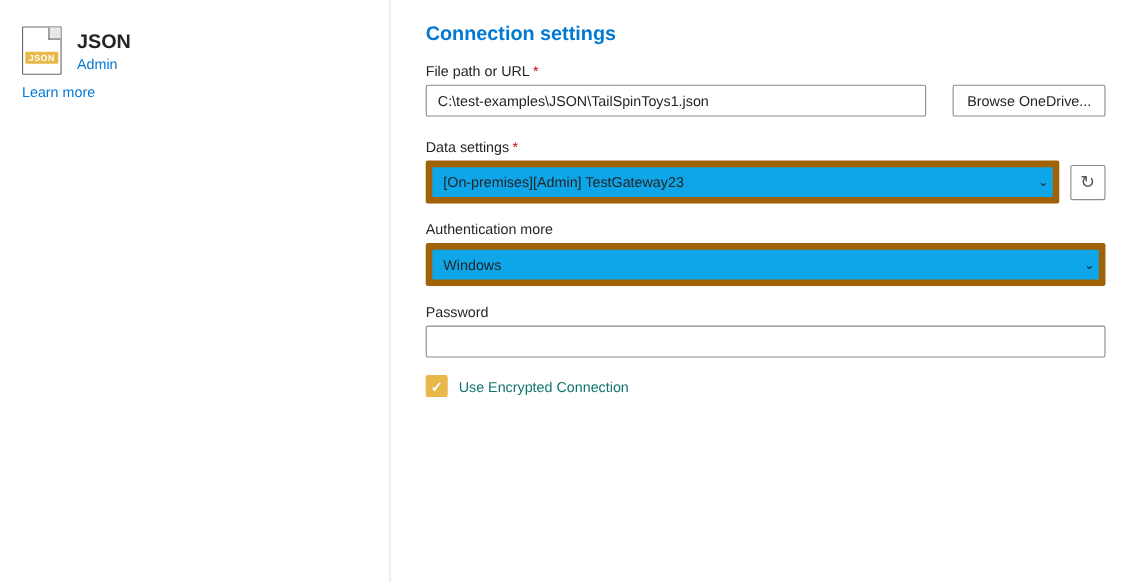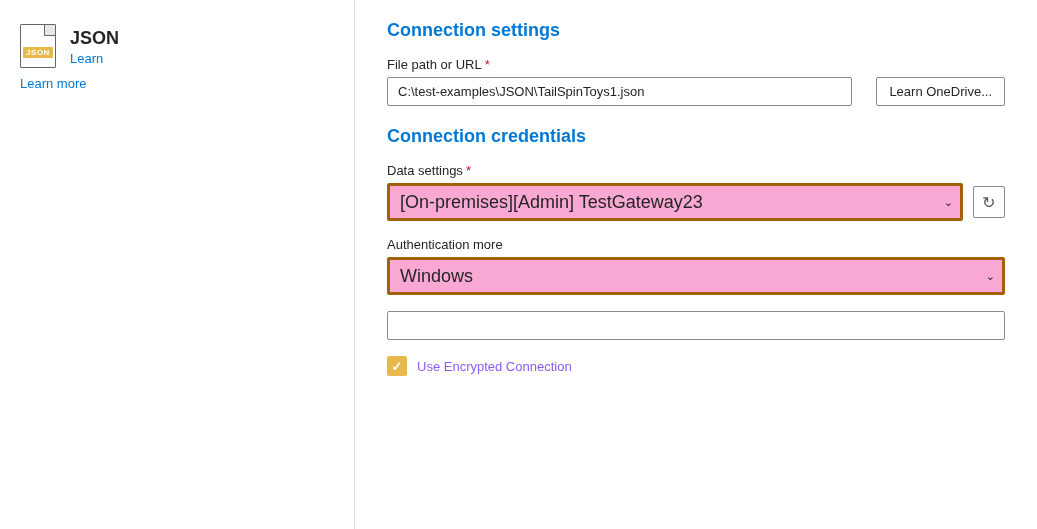--- a/index.html
+++ b/index.html
@@ -154,26 +154,26 @@
       margin: 20px 0 16px 0;
     }
 
     .select-row {
       display: flex;
       align-items: center;
       gap: 10px;
     }
 
     .select-input {
-      border: 3px solid #a16207;
+      border: 6px solid #a16207;
       border-radius: 2px;
       padding: 6px 10px;
-      font-size: 18px;
-      color: #252525;
-      background: #f9a8d4;
+      font-size: 13px;
+      color: #252525;
+      background: #0ea5e9;
       width: 100%;
       appearance: none;
       -webkit-appearance: none;
       outline: none;
       cursor: pointer;
       position: relative;
     }
 
     .select-wrapper {
       position: relative;
@@ -224,56 +224,55 @@
       cursor: pointer;
     }
     .checkbox-check {
       color: #fff;
       font-size: 13px;
       font-weight: bold;
       line-height: 1;
     }
     .checkbox-label {
       font-size: 13px;
-      color: #8b5cf6;
+      color: #0f766e;
     }
   </style>
 </head>
 <body>
 
 <div class="sidebar">
   <div class="sidebar-header">
     <div class="json-icon-inner">
       <span class="json-badge">JSON</span>
     </div>
     <div class="sidebar-title-group">
       <span class="sidebar-title">JSON</span>
-      <span class="sidebar-subtitle">Learn</span>
+      <span class="sidebar-subtitle">Admin</span>
     </div>
   </div>
   <a class="learn-more">Learn more</a>
 </div>
 
 <div class="main-content">
 
   <div class="section-title">Connection settings</div>
 
   <div class="field-group">
     <div class="field-label">
       <span>File path or URL</span>
       <span class="required-star">*</span>
     </div>
     <div class="file-path-row">
       <input type="text" class="text-input file-path-input" value="C:\test-examples\JSON\TailSpinToys1.json" style="">
-      <button class="browse-button">Learn OneDrive...</button>
+      <button class="browse-button">Browse OneDrive...</button>
     </div>
   </div>
 
   <div class="section-divider"></div>
-  <div class="section-title">Connection credentials</div>
 
   <div class="field-group">
     <div class="field-label">
       <span>Data settings</span>
       <span class="required-star">*</span>
     </div>
     <div class="select-row">
       <div class="select-wrapper">
         <select class="select-input">
           <option value="[On-premises][Admin] TestGateway23">[On-premises][Admin] TestGateway23</option>
@@ -293,20 +292,21 @@
         <option value="Windows">Windows</option>
       </select>
       <span class="chevron">⌄</span>
     </div>
   </div>
 
   <div class="field-group">
   </div>
 
   <div class="field-group">
+    <div class="field-label">Password</div>
     <input type="password" class="text-input" style="">
   </div>
 
   <div class="checkbox-row">
     <div class="checkbox-container">
       <span class="checkbox-check">✓</span>
     </div>
     <span class="checkbox-label">Use Encrypted Connection</span>
   </div>
 

